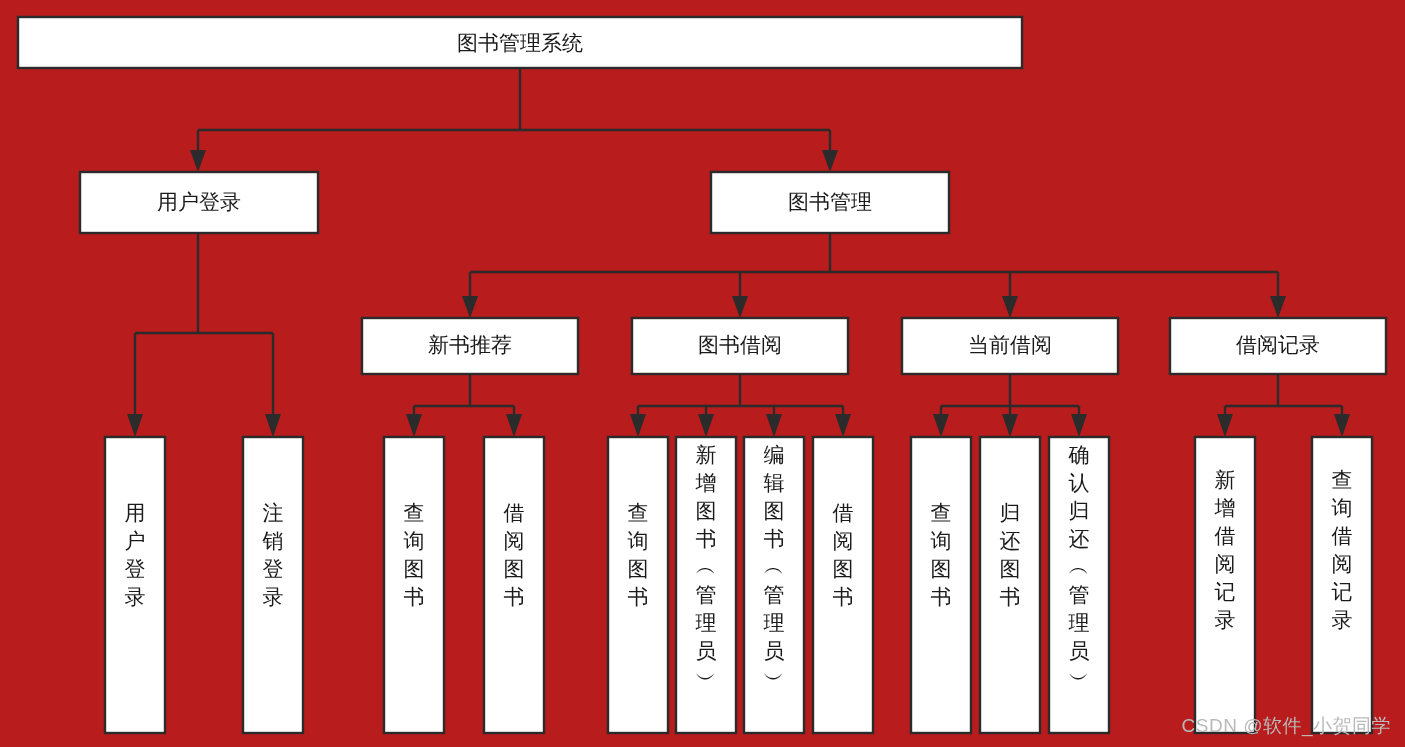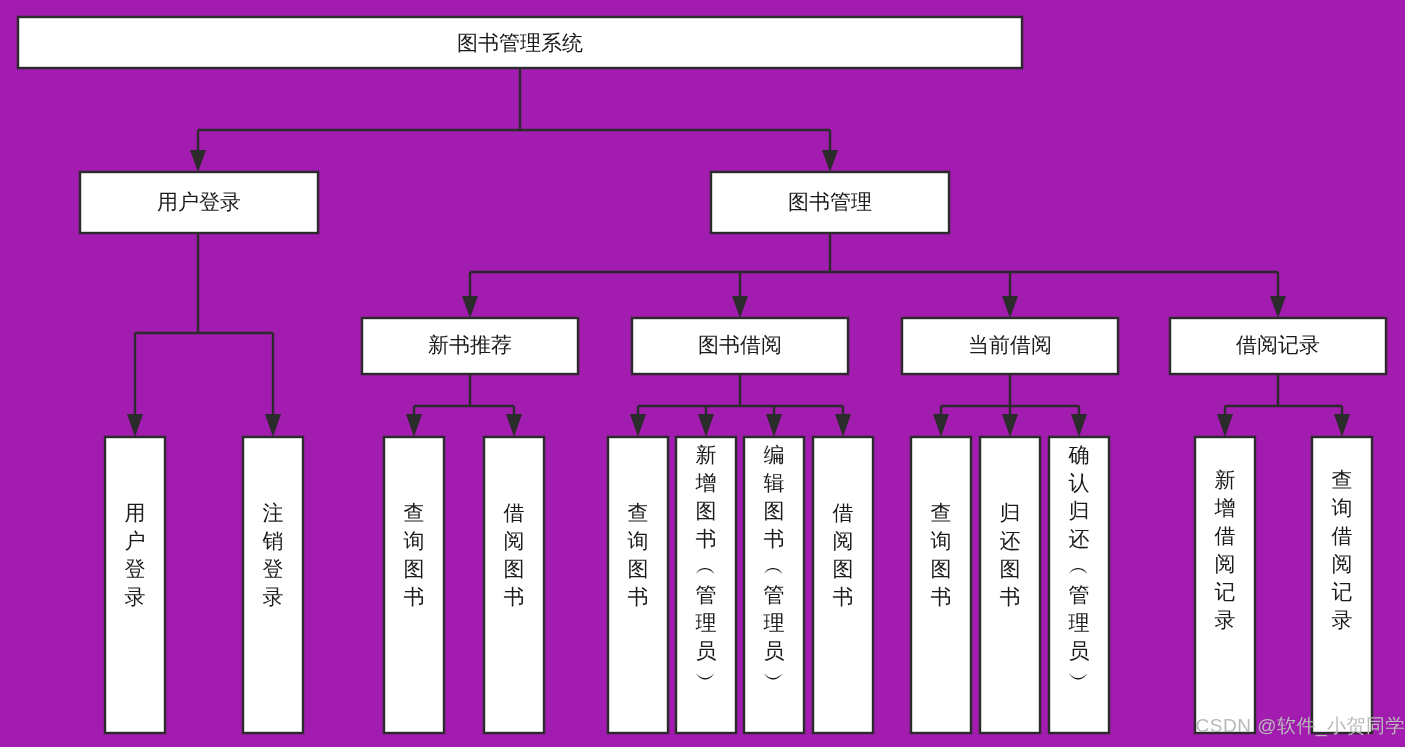--- a/index.html
+++ b/index.html
@@ -8,21 +8,21 @@
     padding: 0;
     background: #ffffff;
   }
   body {
     font-family: "Liberation Sans", "DejaVu Sans", sans-serif;
   }
   #diagram-root {
     position: relative;
     width: 1405px;
     height: 747px;
-    background: #a21caf;
+    background: #b91c1c;
     overflow: hidden;
   }
   svg#diagram-svg {
     position: absolute;
     left: 0;
     top: 0;
     width: 1405px;
     height: 747px;
     display: block;
   }
@@ -49,21 +49,21 @@
     dominant-baseline: middle;
   }
   .node-label-v {
     font-family: "Liberation Sans", "DejaVu Sans", sans-serif;
     font-size: 21px;
     fill: #1a1a1a;
     text-anchor: middle;
   }
   .watermark-text {
     position: absolute;
-    right: 0;
+    right: 14px;
     bottom: 8px;
     font-family: "Liberation Sans", "DejaVu Sans", sans-serif;
     font-size: 19px;
     color: #b9b9b9;
     letter-spacing: 0.5px;
     white-space: nowrap;
     user-select: none;
   }
 </style>
 </head>

